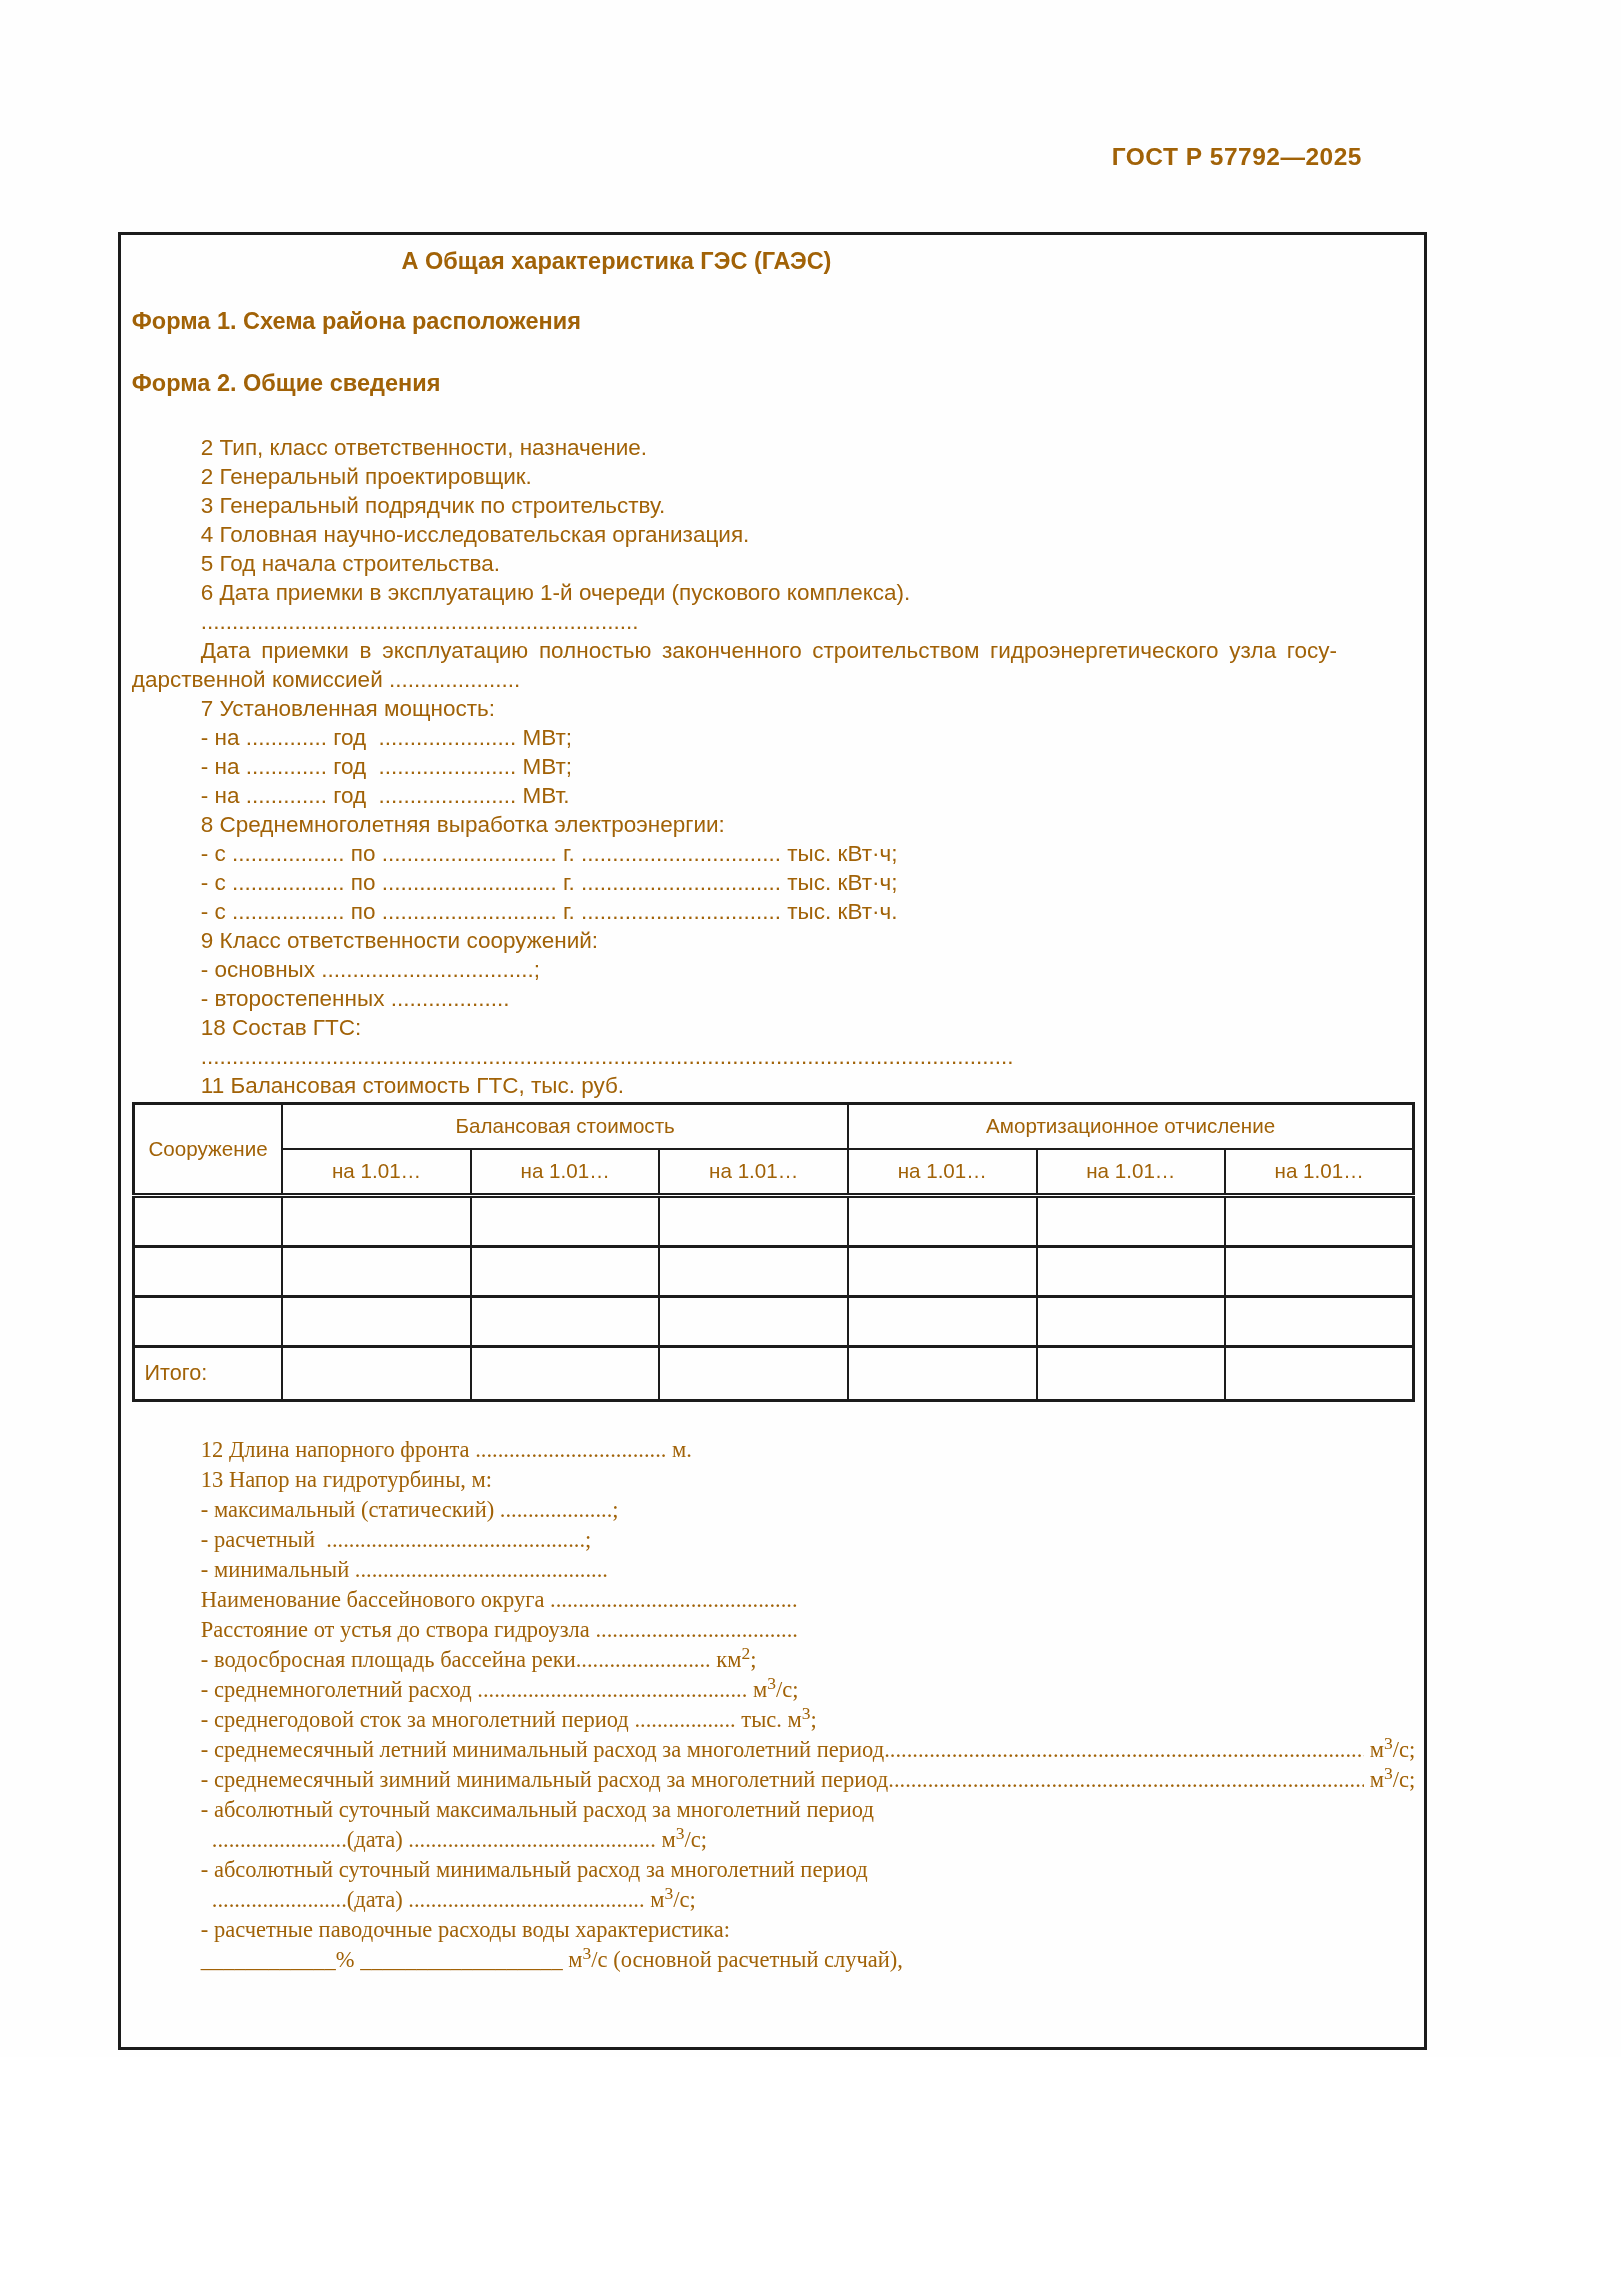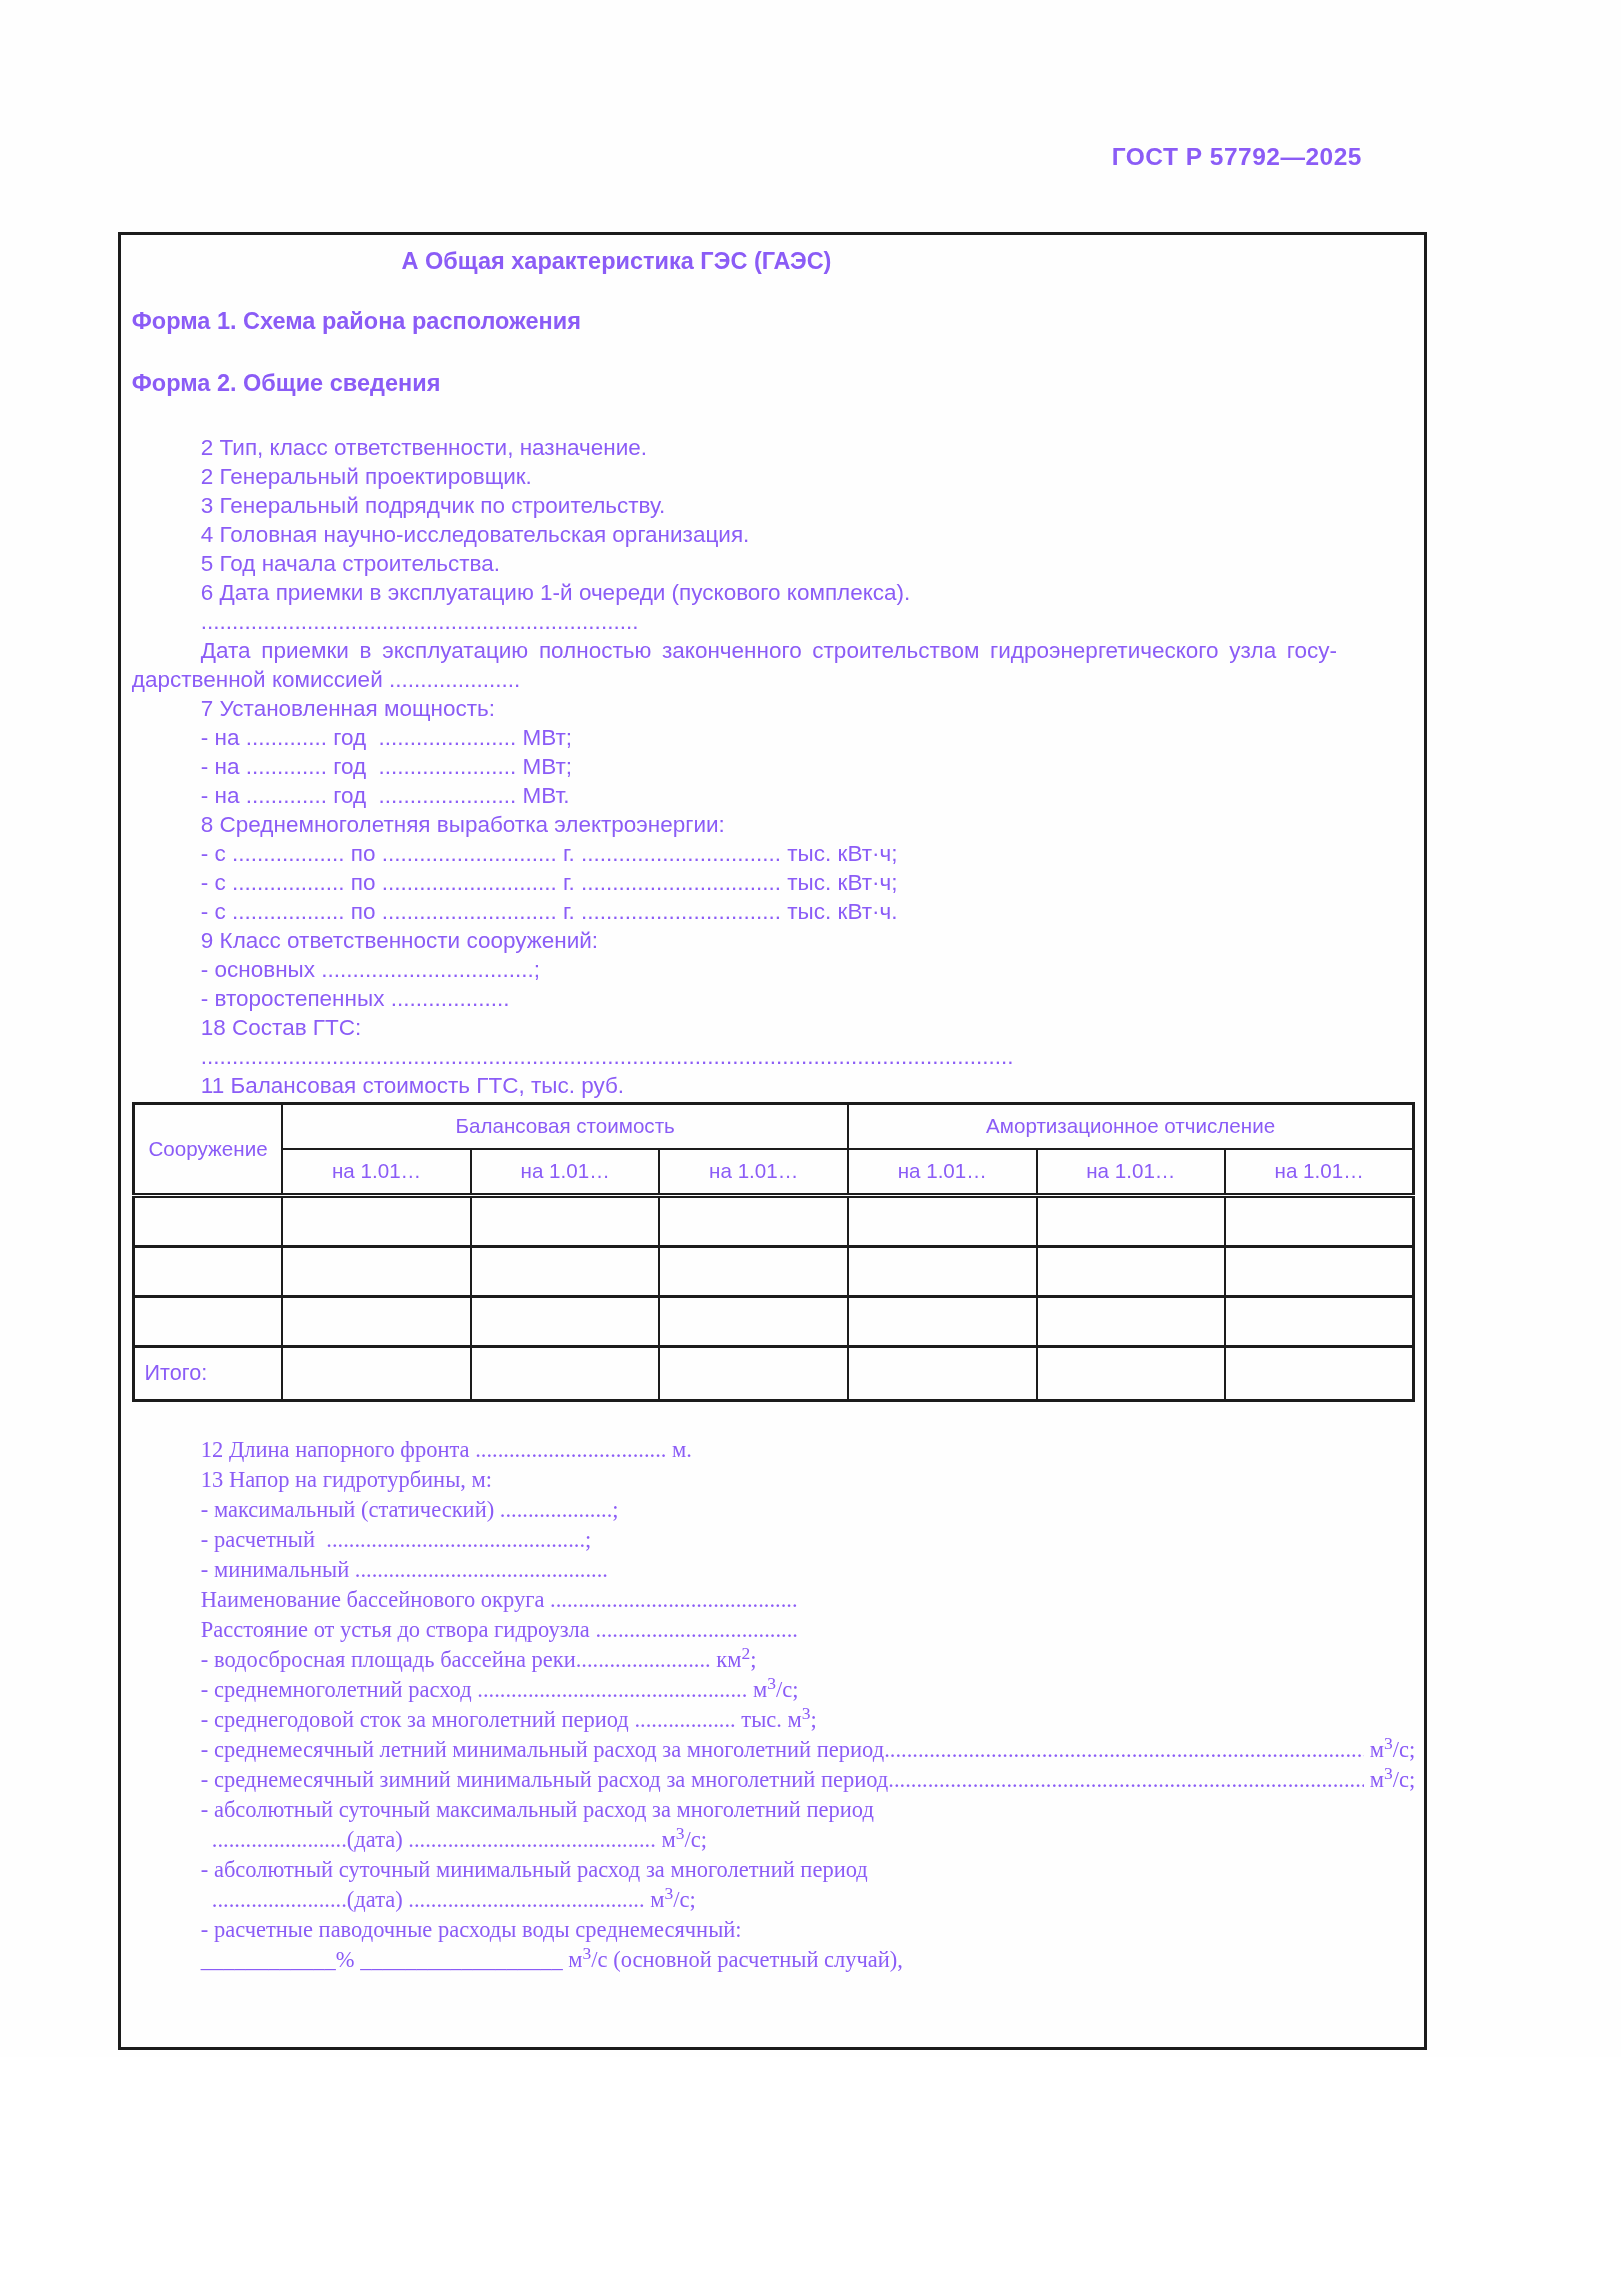--- a/index.html
+++ b/index.html
@@ -1,21 +1,21 @@
 <!DOCTYPE html>
 <html><head>
 <meta charset="utf-8">
 <style>
   html,body{margin:0;padding:0;background:#ffffff;}
   .page{
     position:relative;
     width:1621px;height:2057px;
     background:#fefefe;
     font-family:"Liberation Sans", sans-serif;
-    color:#8b5cf6;
+    color:#a16207;
     overflow:hidden;
   }
   .gost-header{
     position:absolute;top:143px;right:259px;
     font-size:24.5px;font-weight:bold;letter-spacing:0.5px;
   }
   .doc-box{
     position:absolute;left:118px;top:232px;
     width:1309px;height:1818px;
     border:3.9px solid #1c1c1c;
@@ -206,21 +206,21 @@
       </div>
       <div class="line indent fill">
         <span class="pre">- среднемесячный зимний минимальный расход за многолетний период</span>
         <span class="leader">........................................................................................................................................................................................................</span>
         <span class="post"> м<sup>3</sup>/с;</span>
       </div>
       <div class="line indent">- абсолютный суточный максимальный расход за многолетний период</div>
       <div class="line indent2">........................(дата) ............................................ м<sup>3</sup>/с;</div>
       <div class="line indent">- абсолютный суточный минимальный расход за многолетний период</div>
       <div class="line indent2">........................(дата) .......................................... м<sup>3</sup>/с;</div>
-      <div class="line indent">- расчетные паводочные расходы воды среднемесячный:</div>
+      <div class="line indent">- расчетные паводочные расходы воды характеристика:</div>
       <div class="line indent">____________% __________________ м<sup>3</sup>/с (основной расчетный случай),</div>
     </div>
 
   </div>
 
   <div class="page-number">45</div>
 
 </div>
 
 

